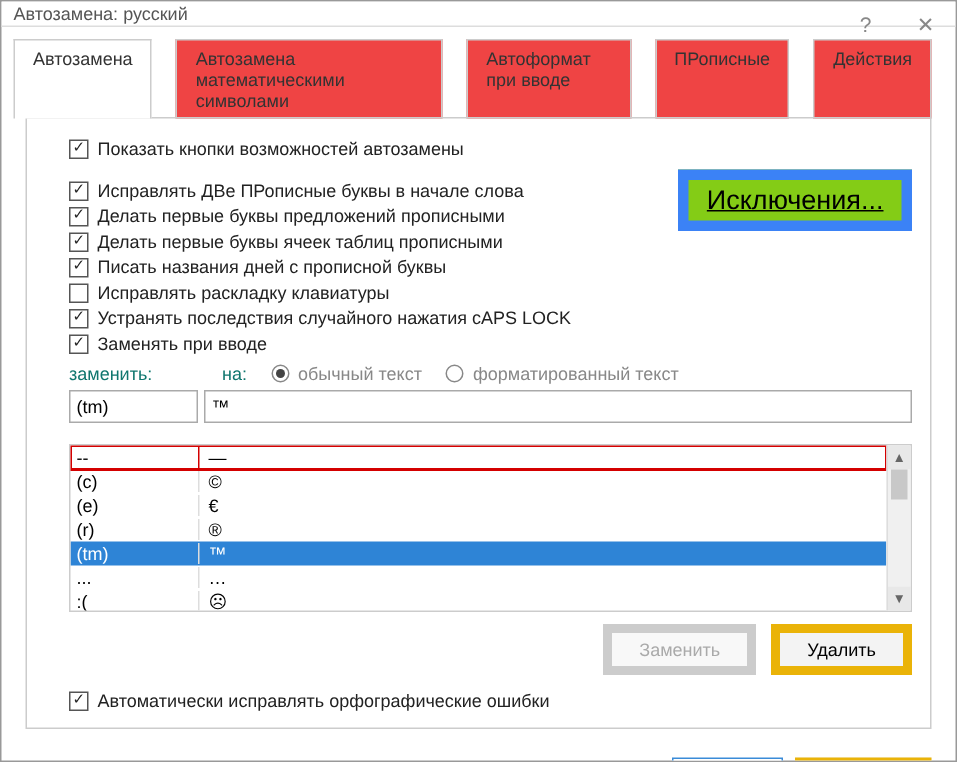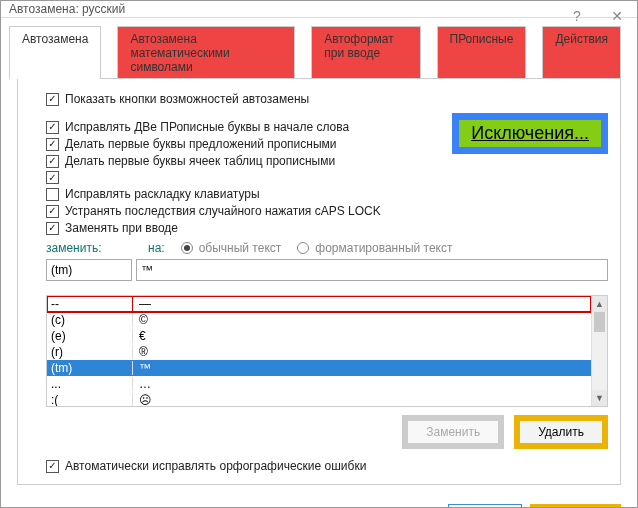--- a/index.html
+++ b/index.html
@@ -231,20 +231,21 @@
   <div class="chk-row">
     <span class="chk on"></span>
     <span class="chk-label">Делать первые буквы предложений прописными</span>
   </div>
   <div class="chk-row">
     <span class="chk on"></span>
     <span class="chk-label">Делать первые буквы ячеек таблиц прописными</span>
   </div>
   <div class="chk-row">
     <span class="chk on"></span>
+    <span class="chk-label">Писать названия дней с прописной буквы</span>
   </div>
   <div class="chk-row">
     <span class="chk"></span>
     <span class="chk-label">Исправлять раскладку клавиатуры</span>
   </div>
   <div class="chk-row">
     <span class="chk on"></span>
     <span class="chk-label">Устранять последствия случайного нажатия cAPS LOCK</span>
   </div>
   <div class="chk-row">

